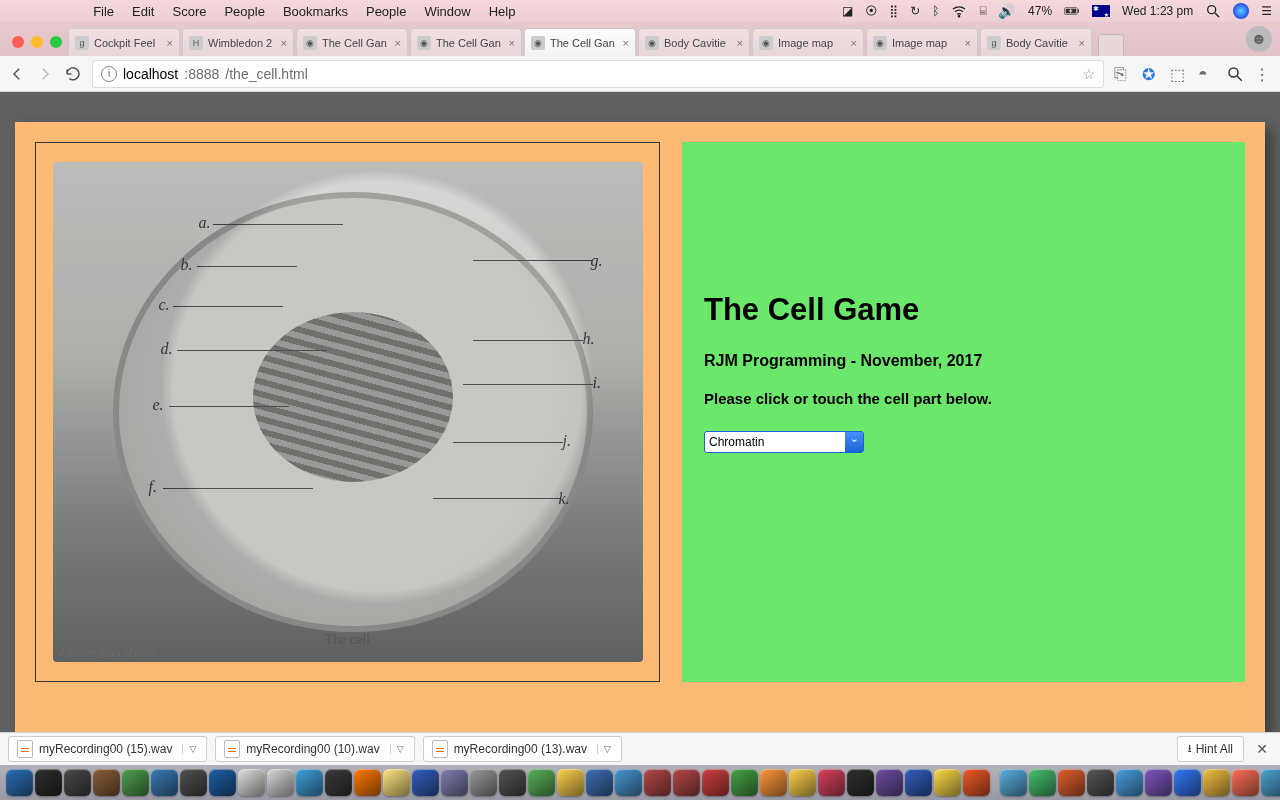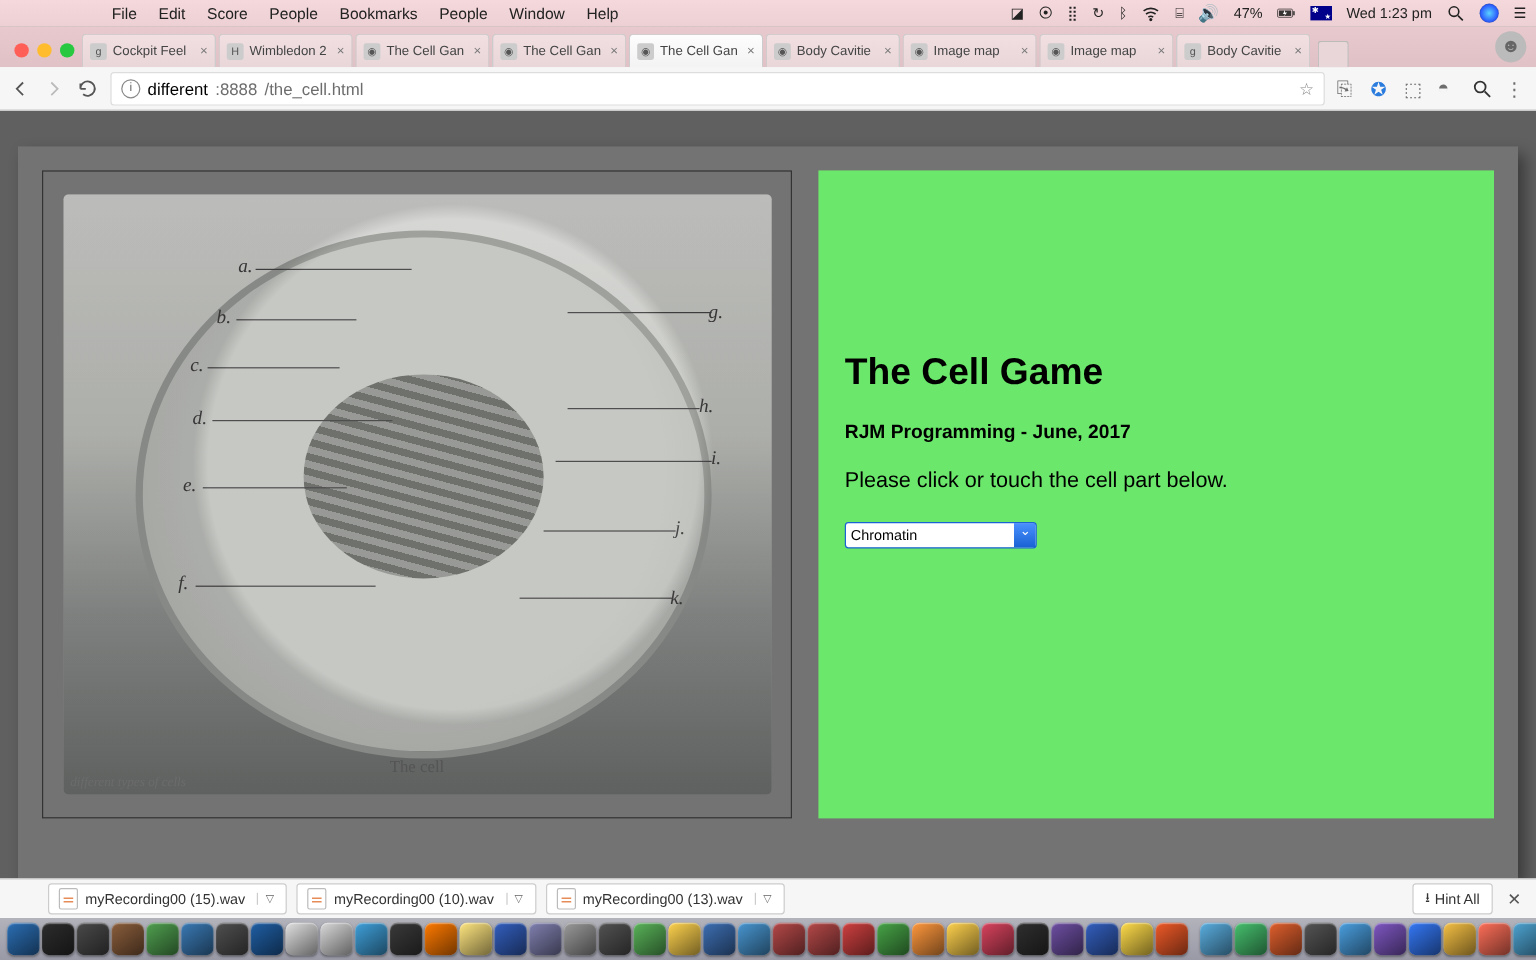--- a/index.html
+++ b/index.html
@@ -47,21 +47,21 @@
 .addr .info { width:16px; height:16px; border:1px solid #888; border-radius:50%;
   display:flex; align-items:center; justify-content:center; font-size:10px; color:#666; }
 .addr .host { color:#000; }
 .addr .path { color:#6d6d6d; }
 .addr .star { margin-left:auto; color:#888; }
 .ext { width:18px; height:18px; color:#6d6d6d; }
 
 
 .viewport { position:absolute; top:70px; left:0; right:0; bottom:0; background:#fff; overflow:hidden; }
 .pagebg { position:absolute; inset:0; background:#606060; padding:30px 15px 0 15px; }
-.paper  { background:#737373; box-shadow:6px 6px 12px rgba(0,0,0,.4); padding:20px;
+.paper  { background:#fdba74; box-shadow:6px 6px 12px rgba(0,0,0,.4); padding:20px;
   display:flex; gap:22px; height:610px; }
 .cellbox { border:1px solid #333; width:625px; height:540px; padding:16px; display:flex;
   align-items:center; justify-content:center; position:relative; }
 .cellimg { width:590px; height:500px; position:relative; border-radius:4px; overflow:hidden;
   background:linear-gradient(180deg,#d6d7d4 0%,#c4c6c1 40%,#8f9290 70%,#6b6e6c 100%); }
 .cellimg::after{ content:""; position:absolute; inset:0;
   background:radial-gradient(circle at 55% 45%, rgba(255,255,255,.05) 0 48%, rgba(0,0,0,.12) 51% 100%); }
 .membrane { position:absolute; left:60px; top:30px; width:480px; height:440px; border-radius:50%;
   border:6px solid #9a9c98; background:radial-gradient(circle at 50% 45%, #c3c5c1 0 60%, #b0b2ae 100%); }
 .nucleus  { position:absolute; left:200px; top:150px; width:200px; height:170px; border-radius:50%;
@@ -80,21 +80,21 @@
 .ln.k{left:380px; top:336px; width:128px;}
 .caption { position:absolute; bottom:14px; left:0; right:0; text-align:center;
   font:14px Georgia,serif; color:#606060; }
 .sidecap { position:absolute; bottom:4px; left:6px; font:italic 11px Georgia,serif; color:#7a7a7a; }
 
 .panel { flex:1; background:#6be76b; padding:150px 22px 0 22px; font-family:"Times New Roman",serif;
   color:#000; height:540px; }
 .panel h1 { font-size:31px; font-weight:700; margin-bottom:24px; }
 .panel h3 { font-size:16px; font-weight:700; margin-bottom:20px; }
 .panel .score { font-size:16px; font-weight:700; line-height:1.35; margin-bottom:18px; }
-.panel .instruct { font-size:18px; font-weight:400; margin-bottom:24px; }
+.panel .instruct { font-size:15px; font-weight:700; margin-bottom:24px; }
 .panel select { width:160px; height:22px; font-size:12px; background:#fff;
   border:1px solid #1a63d4; border-radius:3px; padding:0 4px;
   -webkit-appearance:none; appearance:none;
   background-image:linear-gradient(#4a90ff,#1a63d4); background-size:18px 100%;
   background-position:right center; background-repeat:no-repeat; color:#000; }
 .sel-wrap{position:relative; display:inline-block;}
 .sel-wrap::after{content:"⌄"; position:absolute; right:5px; top:1px; color:#fff; font-size:11px; pointer-events:none;}
 
 
 .dlbar { position:absolute; left:0; right:0; bottom:35px; height:33px; background:#f6f6f6;
@@ -227,21 +227,21 @@
         <path d="M15 5l-7 7 7 7"></path>
       </svg>
     <svg class="navbtn" viewBox="0 0 24 24" fill="none" stroke="#bbb" stroke-width="2">
         <path d="M9 5l7 7-7 7"></path>
       </svg>
     <svg class="navbtn" viewBox="0 0 24 24" fill="none" stroke="#555" stroke-width="2">
         <path d="M4 12a8 8 0 1 1 3 6M4 12V6M4 12h6"></path>
       </svg>
     <div class="addr">
       <span class="info">i</span>
-      <span class="host">different</span>
+      <span class="host">localhost</span>
         <span class="path">:8888</span>
         <span class="path">/the_cell.html</span>
       <span class="star">☆</span>
     </div>
     <span class="ext">⎘</span>
     <span class="ext" style="color:#2a7bde;">✪</span>
     <span class="ext">⬚</span>
     <span class="ext">◓</span>
     <svg class="ext" viewBox="0 0 24 24" fill="none" stroke="#333" stroke-width="2">
         <circle cx="10" cy="10" r="6"></circle>
@@ -280,36 +280,36 @@
               <span class="ln j"></span>
             <span class="lbl k">k.</span>
               <span class="ln k"></span>
             <div class="caption">The cell</div>
             <div class="sidecap">different types of cells</div>
           </div>
         </div>
 
         <div class="panel">
           <h1>The Cell Game</h1>
-          <h3>RJM Programming - June, 2017</h3>
+          <h3>RJM Programming - November, 2017</h3>
           <div class="instruct">Please click or touch the cell part below.</div>
           <span class="sel-wrap">
             <select>
               <option>Chromatin</option>
             </select>
           </span>
         </div>
 
       </div>
     </div>
   </div>
 </div>
 
 <div class="dlbar">
-  <div id="dl-mount" style="display:flex;gap:8px;margin-left:32px;">
+  <div id="dl-mount" style="display:flex;gap:8px;">
       <div class="dl">
         <span class="ico"></span>
         <span>myRecording00 (15).wav</span>
         <span class="drop">▽</span>
       </div>
       <div class="dl">
         <span class="ico"></span>
         <span>myRecording00 (10).wav</span>
         <span class="drop">▽</span>
       </div>

